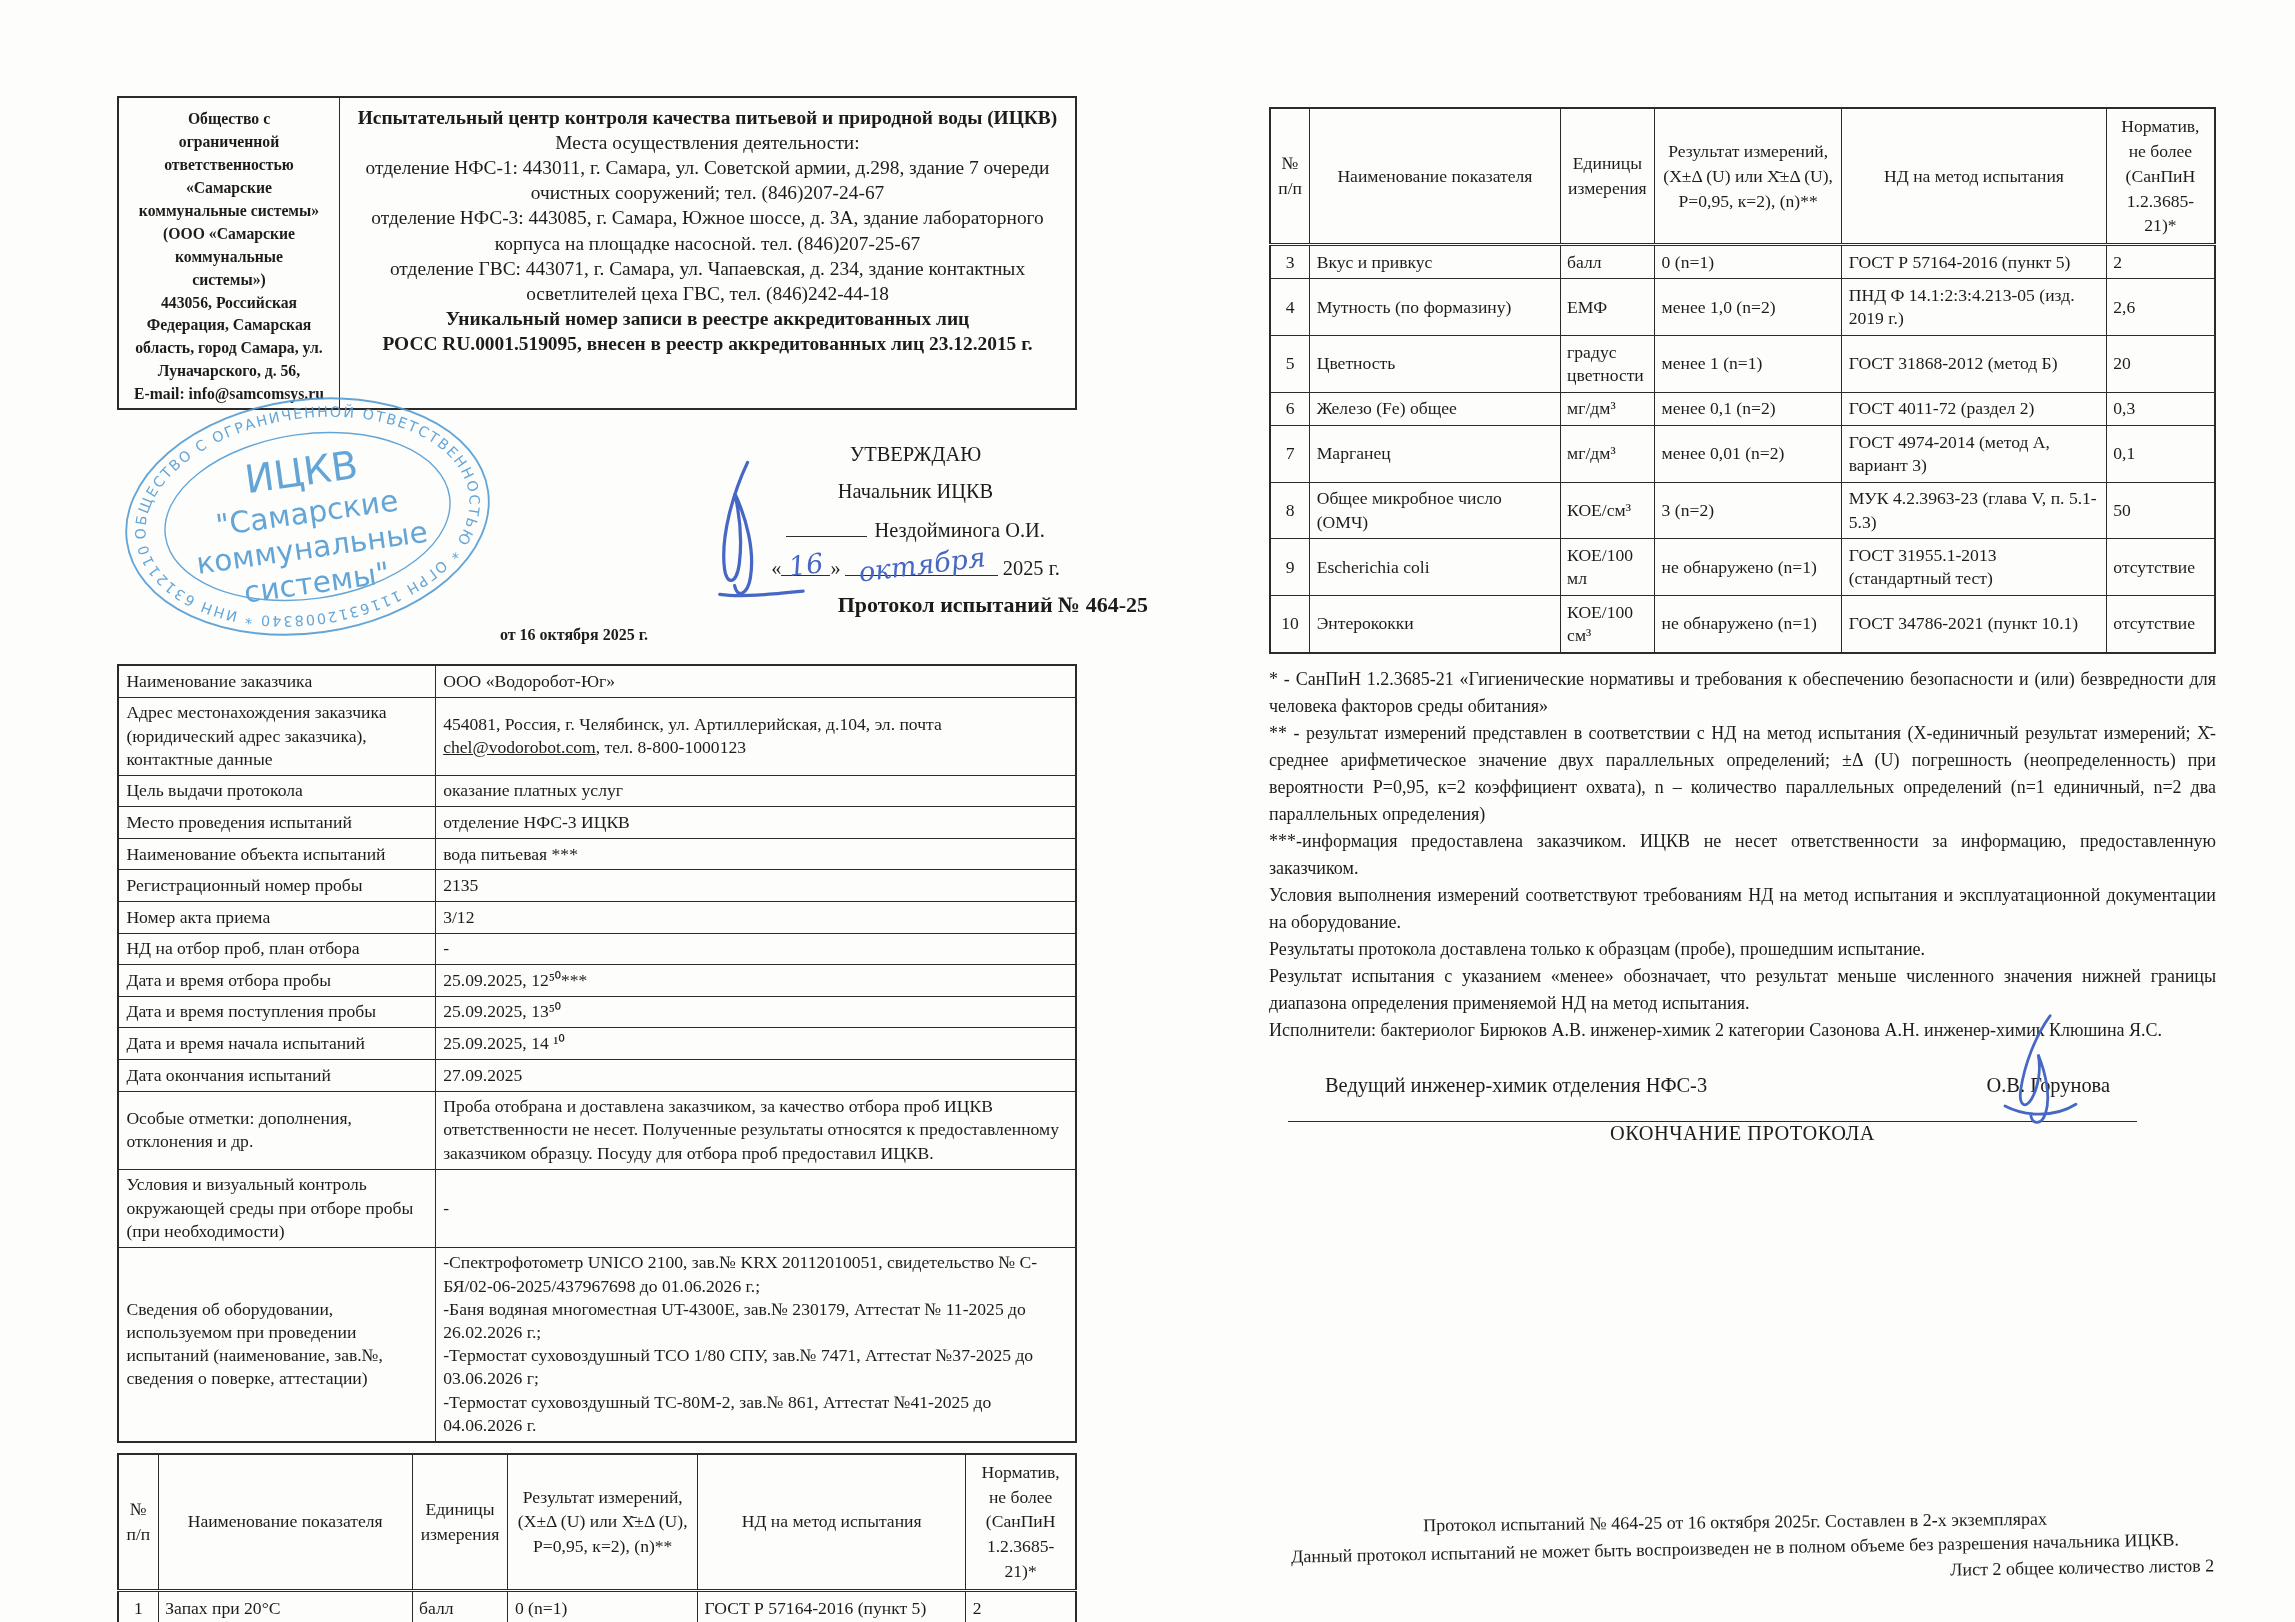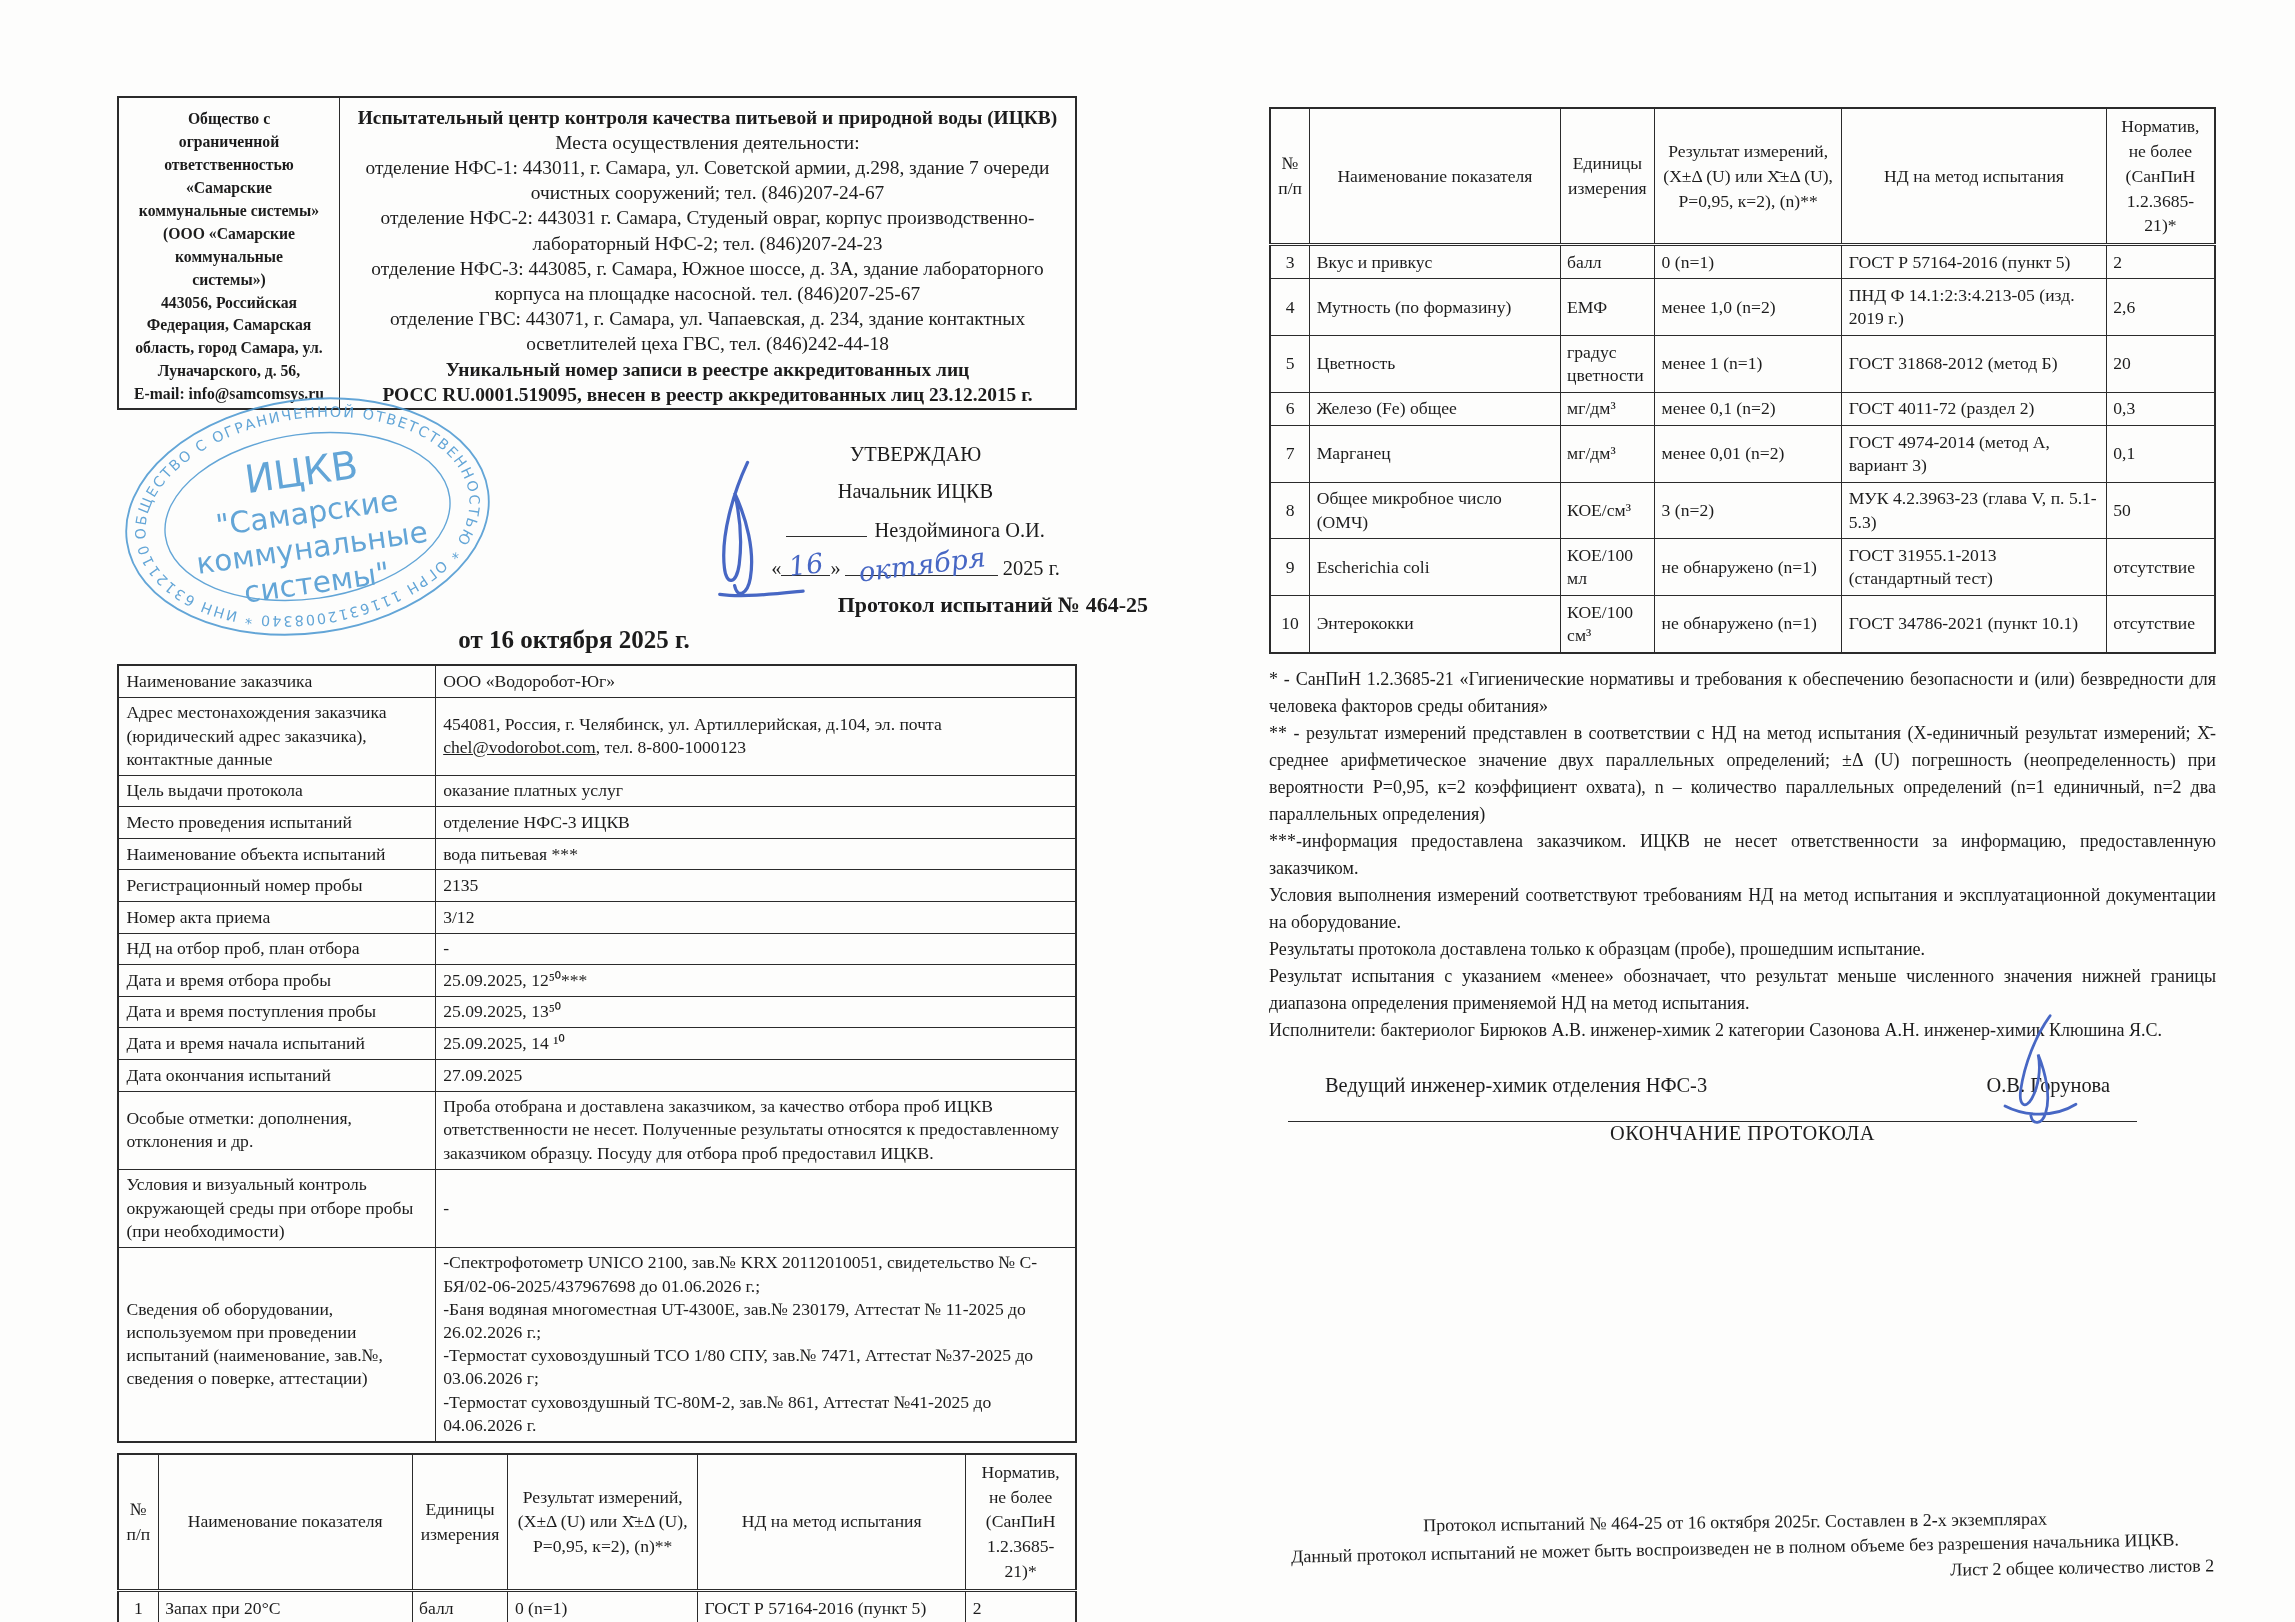--- a/index.html
+++ b/index.html
@@ -24,21 +24,21 @@
   .approve .aline{margin-bottom:11px;}
   .blank{display:inline-block;border-bottom:1.4px solid #2e2e2e;height:20.4px;position:relative;vertical-align:baseline;}
   .blank-name{width:81px;margin-right:7.4px;}
   .blank-day{width:49px;}
   .blank-month{width:153px;margin:0 4.6px;}
   .hand{position:absolute;left:50%;bottom:-7.4px;transform:translateX(-50%) rotate(-7deg);
         color:#4767c4;font-style:italic;font-size:27px;white-space:nowrap;font-family:"DejaVu Serif",serif;}
   .sig-svg{position:absolute;}
   .sig1{left:692px;top:43px;width:125px;height:153px;}
   .title{position:absolute;left:0;top:182px;width:100%;text-align:right;font-size:22px;font-weight:bold;}
-  .subtitle{position:absolute;left:0;top:216px;width:100%;text-align:center;font-size:25px;font-weight:bold;}
+  .subtitle{position:absolute;left:0;top:216px;width:100%;text-align:center;font-size:16px;font-weight:bold;}
 
   
   table.det{margin-left:117px;width:960px;border-collapse:collapse;font-size:17.6px;border:2.3px solid #2b2b2b;}
   .det td{border:1.4px solid #2b2b2b;padding:3.7px 7.4px;line-height:1.32;vertical-align:middle;}
   .det td.l{width:301px;}
   .det td.v{white-space:pre-line;}
   .link{text-decoration:underline;}
 
   
   table.res{border-collapse:collapse;font-size:17.6px;border:2.3px solid #2b2b2b;}
@@ -81,21 +81,20 @@
 Федерация, Самарская
 область, город Самара, ул.
 Луначарского, д. 56,
 E-mail: info@samcomsys.ru</div>
       <div class="ctr">
         <div class="b">Испытательный центр контроля качества питьевой и природной воды (ИЦКВ)</div>
         <div>
 
         <div>Места осуществления деятельности:</div>
             <div>отделение НФС-1: 443011, г. Самара, ул. Советской армии, д.298, здание 7 очереди очистных сооружений; тел. (846)207-24-67</div>
-            <div>отделение НФС-2: 443031 г. Самара, Студеный овраг, корпус производственно-лабораторный НФС-2; тел. (846)207-24-23</div>
             <div>отделение НФС-3: 443085, г. Самара, Южное шоссе, д. 3А, здание лабораторного корпуса на площадке насосной. тел. (846)207-25-67</div>
             <div>отделение ГВС: 443071, г. Самара, ул. Чапаевская, д. 234, здание контактных осветлителей цеха ГВС, тел. (846)242-44-18</div>
           </div>
         <div class="b">Уникальный номер записи в реестре аккредитованных лиц</div>
         <div class="b">РОСС RU.0001.519095,  внесен в реестр аккредитованных лиц 23.12.2015 г.</div>
       </div>
     </div>
 
     <div class="mid">
 

